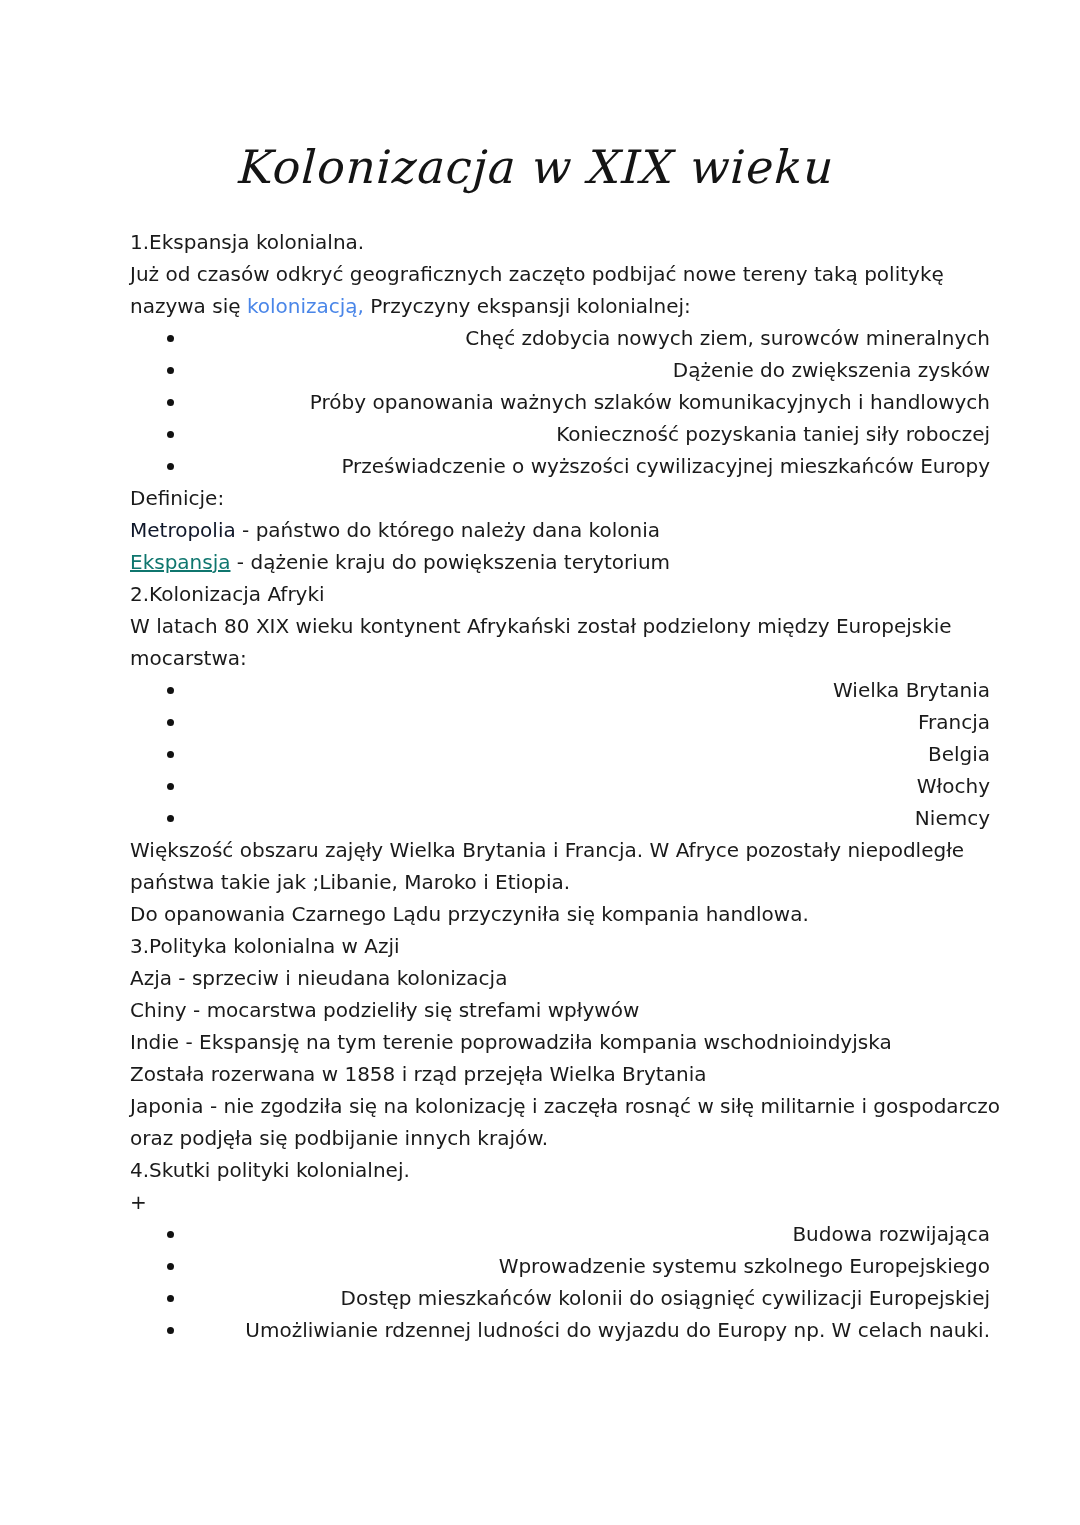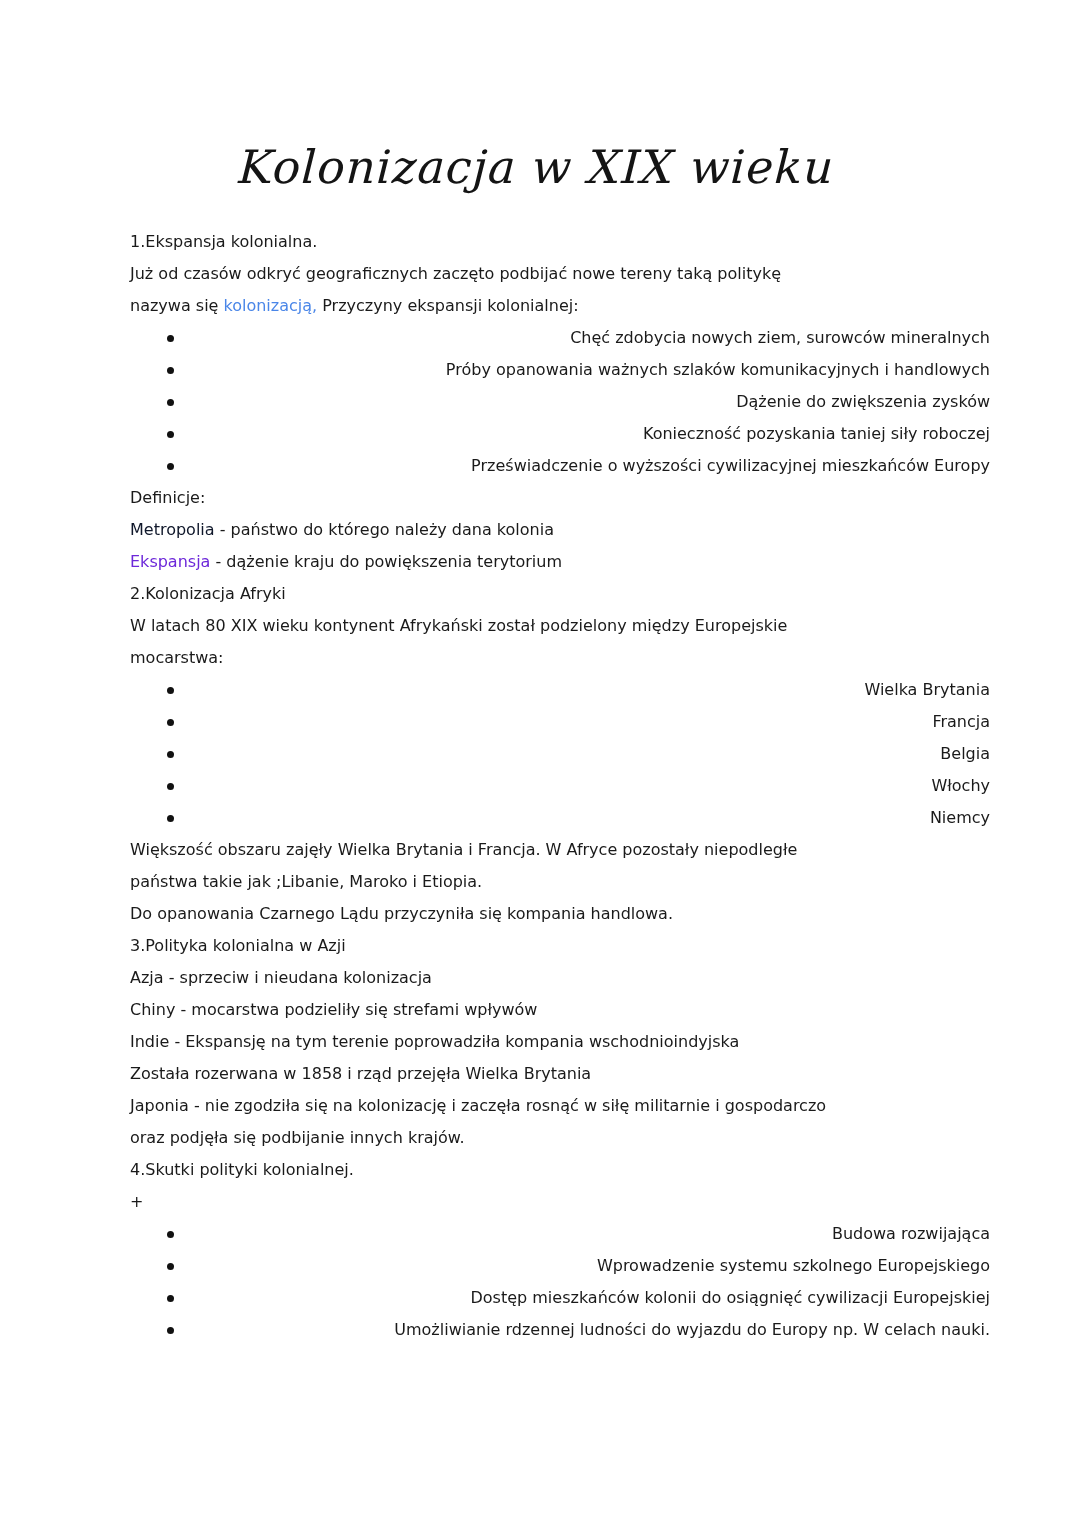--- a/index.html
+++ b/index.html
@@ -26,21 +26,21 @@
     font-size: 46px;
     line-height: 62px;
     letter-spacing: 1px;
     color: #141414;
     transform: skewX(-3deg);
   }
   .content {
     margin-top: 28px;
     padding-left: 130px;
     padding-right: 90px;
-    font-size: 16px;
+    font-size: 20px;
     line-height: 32px;
   }
   .line {
     margin: 0;
     min-height: 32px;
     white-space: nowrap;
   }
   .line.bullet {
     display: flex;
     align-items: center;
@@ -68,37 +68,37 @@
   <div class="content" id="doc-lines">
       <p class="line"><span>1.Ekspansja kolonialna.</span></p>
       <p class="line"><span>Już od czasów odkryć geograficznych zaczęto podbijać nowe tereny taką politykę</span></p>
       <p class="line"><span>nazywa się </span><span class="hl" style="color: rgb(74, 134, 232);">kolonizacją,</span><span> Przyczyny ekspansji kolonialnej:</span></p>
       <p class="line bullet">
         <span class="dot"></span>
         <span>Chęć zdobycia nowych ziem, surowców mineralnych</span>
       </p>
       <p class="line bullet">
         <span class="dot"></span>
-        <span>Próby opanowania ważnych szlaków komunikacyjnych i handlowych</span>
+        <span>Dążenie do zwiększenia zysków</span>
       </p>
       <p class="line bullet">
         <span class="dot"></span>
-        <span>Dążenie do zwiększenia zysków</span>
+        <span>Próby opanowania ważnych szlaków komunikacyjnych i handlowych</span>
       </p>
       <p class="line bullet">
         <span class="dot"></span>
         <span>Konieczność pozyskania taniej siły roboczej</span>
       </p>
       <p class="line bullet">
         <span class="dot"></span>
         <span>Przeświadczenie o wyższości cywilizacyjnej mieszkańców Europy</span>
       </p>
       <p class="line"><span>Definicje:</span></p>
       <p class="line"><span class="hl" style="color: #0f172a;">Metropolia</span><span> - państwo do którego należy dana kolonia</span></p>
-      <p class="line"><span class="hl" style="color: #6d28d9;">Ekspansja</span><span> - dążenie kraju do powiększenia terytorium</span></p>
+      <p class="line"><span class="hl" style="color: #0f766e; text-decoration: underline;">Ekspansja</span><span> - dążenie kraju do powiększenia terytorium</span></p>
       <p class="line"><span>2.Kolonizacja Afryki</span></p>
       <p class="line"><span>W latach 80 XIX wieku kontynent Afrykański został podzielony między Europejskie</span></p>
       <p class="line"><span>mocarstwa:</span></p>
       <p class="line bullet">
         <span class="dot"></span>
         <span>Wielka Brytania</span>
       </p>
       <p class="line bullet">
         <span class="dot"></span>
         <span>Francja</span>

